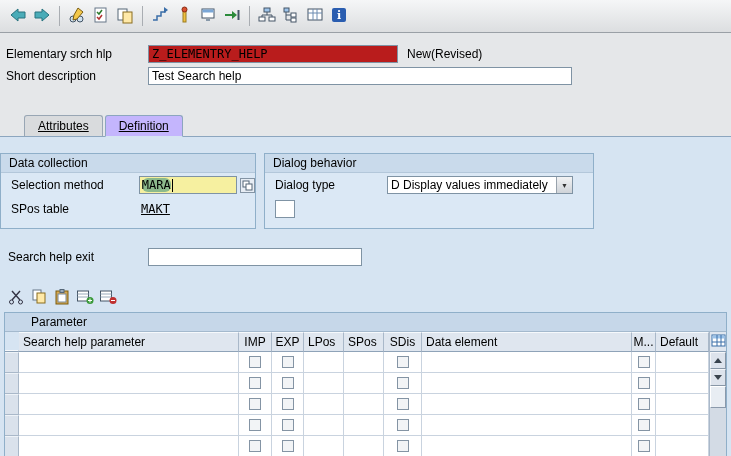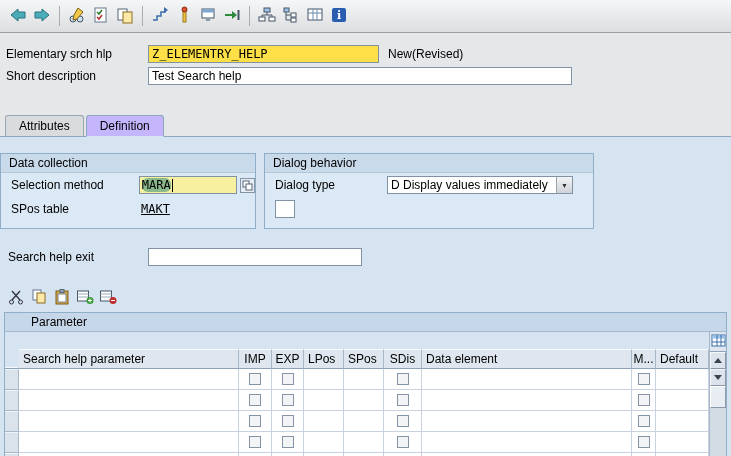--- a/index.html
+++ b/index.html
@@ -15,27 +15,27 @@
           border:1px solid transparent;border-radius:2px;}
   .tb-sep{width:1px;height:20px;background:#a9adb2;margin:0 5px;}
 
   
   .form-area{flex:0 0 77px;padding:10px 0 0 6px;}
   .form-row{display:flex;align-items:center;height:22px;}
   .form-label{width:142px;}
   .tbox{border:1px solid #7f93a4;background:#fff;height:18px;padding:0 3px;
         font-family:"Liberation Sans",sans-serif;font-size:12px;}
   .tech{font-family:"DejaVu Sans Mono",monospace;font-size:12px;}
-  .f-elem{width:231px;background:#fde047;display:flex;align-items:center;text-align:right;}
+  .f-elem{width:250px;background:#b91c1c;display:flex;align-items:center;text-align:right;}
   .f-desc{width:424px;}
   .status-text{margin-left:9px;}
 
   
-  .tabstrip{flex:0 0 27px;display:flex;align-items:flex-end;padding-left:5px;
-            border-bottom:1px solid #8ca6bf;}
+  .tabstrip{flex:0 0 27px;display:flex;align-items:flex-end;padding-left:24px;
+            border-bottom:1px solid #8ca6bf;text-decoration:underline;}
   .tab{padding:3px 13px 3px 13px;margin-right:2px;position:relative;top:1px;
        background:#d9dbdd;border:1px solid #98a6b4;border-bottom:1px solid #8ca6bf;
        border-radius:3px 3px 0 0;cursor:default;}
   .tab.active{background:#c4b5fd;border-color:#8ca6bf;border-bottom:1px solid #d6e4f2;z-index:2;}
 
   
   .content{flex:1 1 auto;background:#d6e4f2;overflow:hidden;}
   .groups{display:flex;gap:8px;padding:16px 8px 0 0;}
   .groupbox{border:1px solid #8fafc9;background:#dbe8f5;height:76px;}
   .gb-data{width:256px;}
@@ -65,21 +65,21 @@
   
   .edit-bar{display:flex;gap:3px;margin-top:22px;padding-left:6px;height:18px;}
   .eb-btn{width:20px;height:18px;display:flex;align-items:center;justify-content:center;}
 
   
   .table-frame{margin:5px 4px 0 4px;border:1px solid #8fafc9;background:#d6e4f2;}
   .table-caption{height:19px;background:#c6d7e9;border-bottom:1px solid #a4b9cd;
                  padding:2px 6px 2px 26px;}
   .table-body{display:flex;}
   .grid{width:704px;}
-  .hrow{display:flex;height:37px;align-items:flex-end;}
+  .hrow{display:flex;height:20px;align-items:flex-end;}
   .hcell{background:#dfe6ef;border-top:1px solid #f6f9fc;border-right:1px solid #a9b8c9;
          border-bottom:1px solid #8fa3b8;padding:2px 4px;white-space:nowrap;overflow:hidden;}
   .hcell.center{text-align:center;padding:2px 1px;}
   .selw{width:14px;flex:0 0 14px;padding:0;}
   .trow{display:flex;height:21px;}
   .cell{background:#fff;border-right:1px solid #c9d3df;border-bottom:1px solid #c9d3df;
         display:flex;align-items:center;padding-left:3px;overflow:hidden;}
   .cell.cb-cell{justify-content:center;padding-left:0;}
   .cell.rowsel{background:#dae2ec;border-right:1px solid #a9b8c9;border-bottom:1px solid #a9b8c9;
                border-top:1px solid #eef3f8;}

